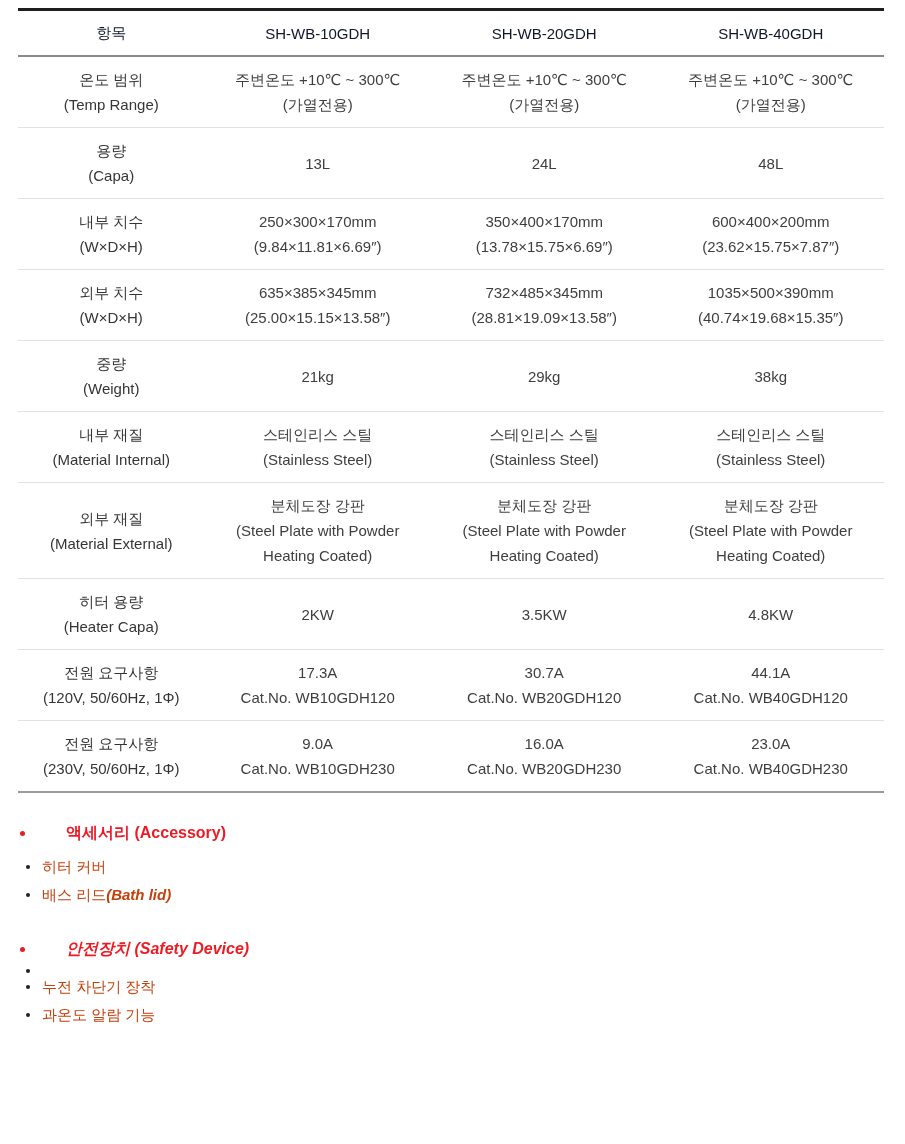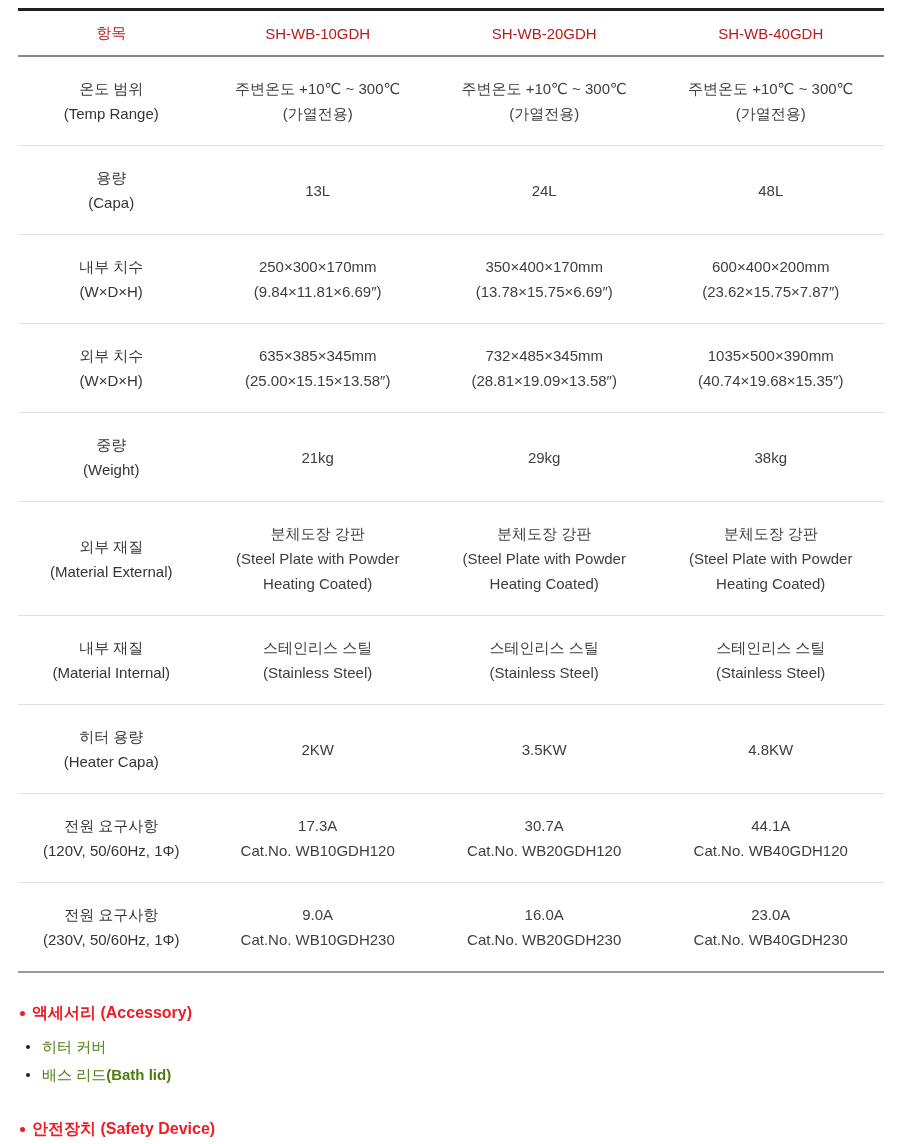--- a/index.html
+++ b/index.html
@@ -20,76 +20,77 @@
     border-top: 3px solid #1f1f1f;
     border-bottom: 2px solid #9c9c9c;
     table-layout: fixed;
   }
   col.c-label { width: 186px; }
   col.c-model { width: 226px; }
   thead th {
     height: 44px;
     font-size: 15px;
     font-weight: 400;
-    color: #b91c1c;
+    color: #0f172a;
     text-align: center;
     border-bottom: 2px solid #8a8a8a;
     padding: 0 4px;
   }
   tbody tr:not(:first-child) th,
   tbody tr:not(:first-child) td {
     border-top: 1px solid #e2e2e2;
   }
   tbody th, tbody td {
     font-size: 15px;
     font-weight: 400;
     text-align: center;
     vertical-align: middle;
-    padding: 19px 6px;
+    padding: 10px 6px;
     line-height: 25px;
     color: #3e3e3e;
     margin-top: 16px;
   }
   tbody th { color: #353535; }
   .line { display: block; }
   .sections { margin-top: 30px; }
   .section { margin-bottom: 30px; }
   .section:last-child { margin-bottom: 0; }
   .section-title {
     display: flex;
     align-items: center;
     font-size: 16px;
     font-weight: 700;
     margin: 0 0 9px 0;
     padding-left: 2px;
+    gap: 34px;
   }
   .bullet-red {
     display: inline-block;
     width: 5px; height: 5px;
     border-radius: 50%;
     margin-right: 7px;
     flex: 0 0 auto;
   }
   .list-item {
     display: flex;
     align-items: center;
     font-size: 15px;
     line-height: 28px;
-    color: #4d7c0f;
+    color: #c2410c;
     padding-left: 8px;
   }
   .bullet-black {
     display: inline-block;
     width: 4px; height: 4px;
     border-radius: 50%;
     background: #222222;
     margin-right: 12px;
     flex: 0 0 auto;
   }
-  .item-bold { font-weight: 700; }
+  .item-bold { font-weight: 700; font-style: italic; }
 </style>
 </head>
 <body>
 
 <main class="wrap">
   <table class="spec-table">
     <colgroup id="colgroup">
         <col class="c-label">
         <col class="c-model">
         <col class="c-model">
@@ -183,55 +184,55 @@
           </td>
           <td>
             <span class="line">29kg</span>
           </td>
           <td>
             <span class="line">38kg</span>
           </td>
         </tr>
         <tr>
           <th>
+            <span class="line">내부 재질</span>
+            <span class="line">(Material Internal)</span>
+          </th>
+          <td>
+            <span class="line">스테인리스 스틸</span>
+            <span class="line">(Stainless Steel)</span>
+          </td>
+          <td>
+            <span class="line">스테인리스 스틸</span>
+            <span class="line">(Stainless Steel)</span>
+          </td>
+          <td>
+            <span class="line">스테인리스 스틸</span>
+            <span class="line">(Stainless Steel)</span>
+          </td>
+        </tr>
+        <tr>
+          <th>
             <span class="line">외부 재질</span>
             <span class="line">(Material External)</span>
           </th>
           <td>
             <span class="line">분체도장 강판</span>
             <span class="line">(Steel Plate with Powder</span>
             <span class="line">Heating Coated)</span>
           </td>
           <td>
             <span class="line">분체도장 강판</span>
             <span class="line">(Steel Plate with Powder</span>
             <span class="line">Heating Coated)</span>
           </td>
           <td>
             <span class="line">분체도장 강판</span>
             <span class="line">(Steel Plate with Powder</span>
             <span class="line">Heating Coated)</span>
-          </td>
-        </tr>
-        <tr>
-          <th>
-            <span class="line">내부 재질</span>
-            <span class="line">(Material Internal)</span>
-          </th>
-          <td>
-            <span class="line">스테인리스 스틸</span>
-            <span class="line">(Stainless Steel)</span>
-          </td>
-          <td>
-            <span class="line">스테인리스 스틸</span>
-            <span class="line">(Stainless Steel)</span>
-          </td>
-          <td>
-            <span class="line">스테인리스 스틸</span>
-            <span class="line">(Stainless Steel)</span>
           </td>
         </tr>
         <tr>
           <th>
             <span class="line">히터 용량</span>
             <span class="line">(Heater Capa)</span>
           </th>
           <td>
             <span class="line">2KW</span>
           </td>
@@ -291,21 +292,21 @@
           <span class="bullet-black"></span>
           <span>히터 커버</span>
         </div>
         <div class="list-item">
           <span class="bullet-black"></span>
           <span>배스 리드</span>
           <span class="item-bold">(Bath lid)</span>
         </div>
       </section>
       <section class="section">
-        <h3 class="section-title" style="color: rgb(237, 28, 36);">
+        <h3 class="section-title" style="color: rgb(237, 28, 36); font-style: italic;">
           <span class="bullet-red" style="background: rgb(237, 28, 36);"></span>
           <span>안전장치 (Safety Device)</span>
         </h3>
         <div class="list-item">
           <span class="bullet-black"></span>
         </div>
         <div class="list-item">
           <span class="bullet-black"></span>
           <span>누전 차단기 장착</span>
         </div>

